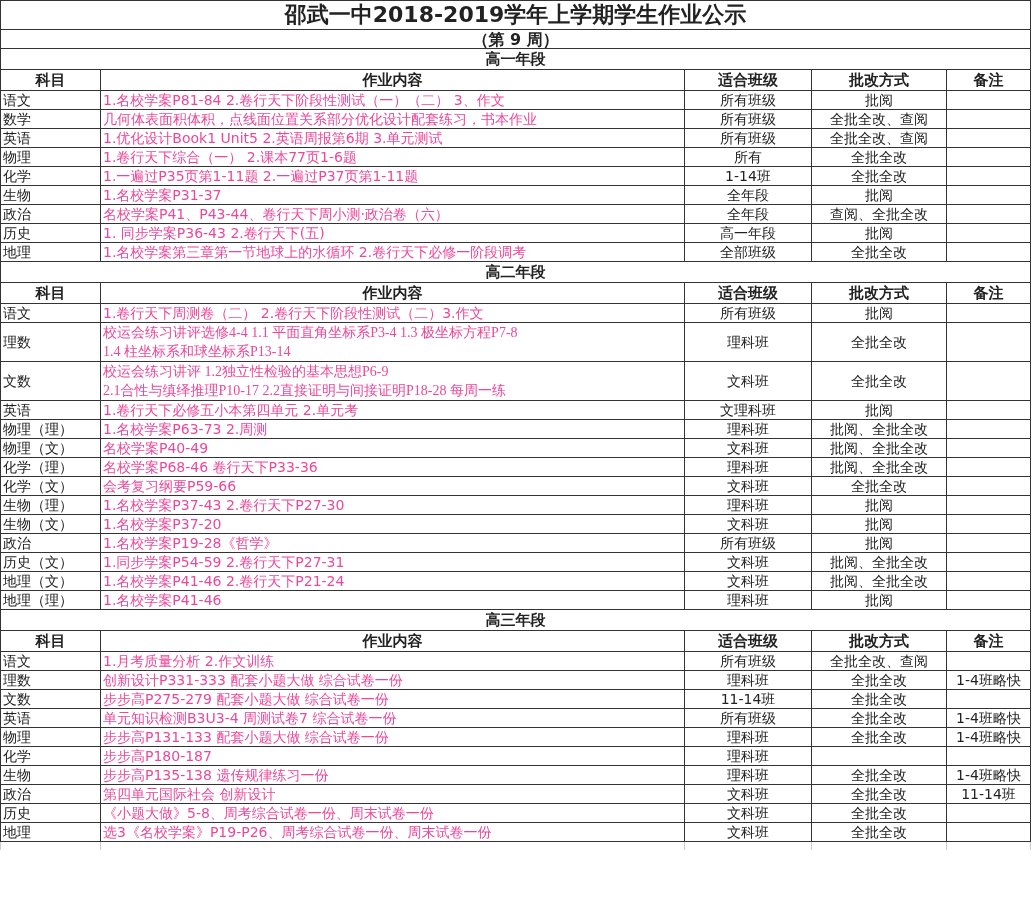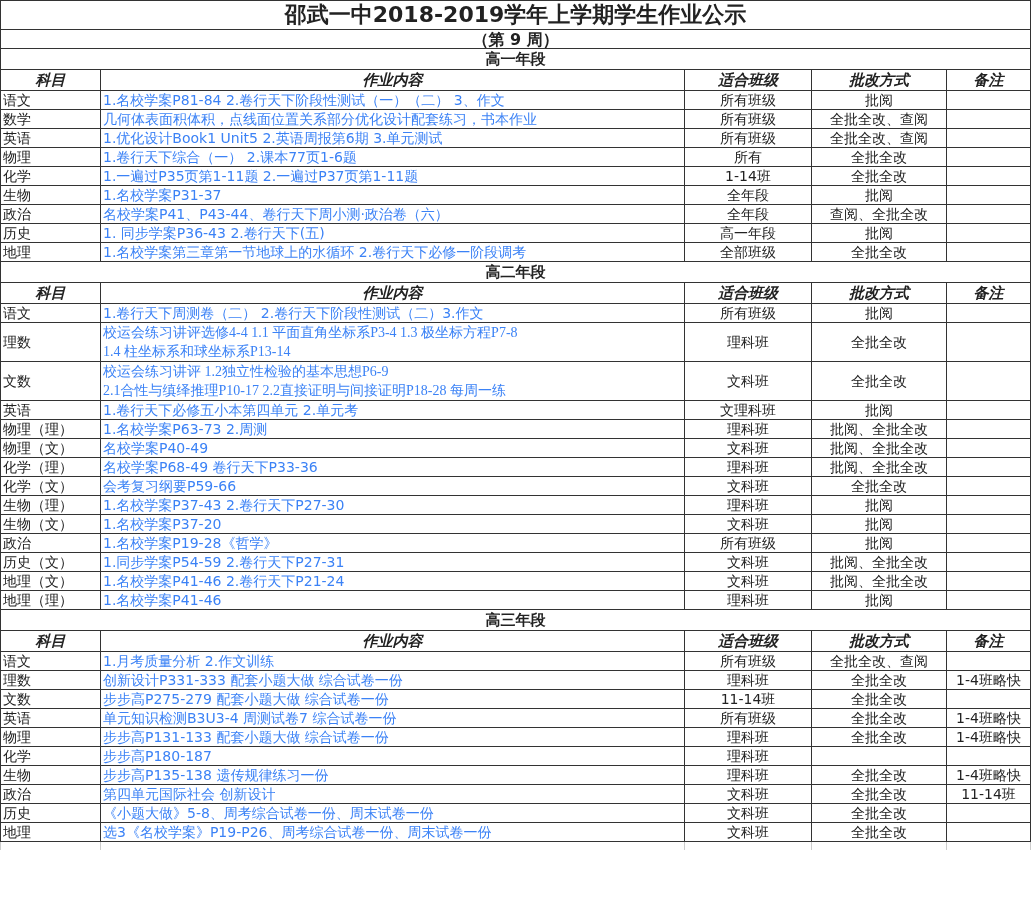--- a/index.html
+++ b/index.html
@@ -4,24 +4,24 @@
 <style>
   html, body { margin:0; padding:0; background:#ffffff; }
   body { width:1033px; height:913px; overflow:hidden; font-family:"DejaVu Sans","Liberation Sans",sans-serif; color:#222; }
   #sheet { position:absolute; left:0; top:0; width:1031px; }
   table { border-collapse:collapse; table-layout:fixed; width:1030px; }
   td { border:1.5px solid #333; padding:0 2px; font-size:14px; line-height:17px; height:18px; white-space:nowrap; overflow:hidden; }
   col.c1 { width:100px; } col.c2 { width:584px; } col.c3 { width:127px; } col.c4 { width:135px; } col.c5 { width:84px; }
   .title { font-size:22px; font-weight:bold; text-align:center; height:28px; line-height:28px; border-bottom:1.5px solid #333; }
   .week { font-size:16px; font-weight:bold; text-align:center; height:18px; }
   .section { font-size:15px; font-weight:bold; text-align:center; height:20px; }
-  .hdr td { font-size:15px; font-weight:bold; text-align:center; height:20px;font-style:italic; }
+  .hdr td { font-size:15px; font-weight:bold; text-align:center; height:20px; }
   .ctr { text-align:center; }
   .subj { text-align:left; }
-  .content { text-align:left; color:#3b82f6; }
+  .content { text-align:left; color:#ec4899; }
   .tall td { height:38px; }
   .multiline { white-space:normal; line-height:19px;font-family:Liberation Serif, serif; }
   .footer-row td { border-bottom:none; border-left:1px solid #ccc; border-right:1px solid #ccc; border-top:1.5px solid #333; height:8px; }
 </style>
 </head>
 <body>
 
 <div id="sheet">
 <table>
   <colgroup>
@@ -191,21 +191,21 @@
           <td class="content">
             <div>名校学案P40-49</div>
           </td>
           <td class="ctr">文科班</td>
           <td class="ctr">批阅、全批全改</td>
           <td class="ctr"></td>
         </tr>
         <tr>
           <td class="subj">化学（理）</td>
           <td class="content">
-            <div>名校学案P68-49   卷行天下P33-36</div>
+            <div>名校学案P68-46   卷行天下P33-36</div>
           </td>
           <td class="ctr">理科班</td>
           <td class="ctr">批阅、全批全改</td>
           <td class="ctr"></td>
         </tr>
         <tr>
           <td class="subj">化学（文）</td>
           <td class="content">
             <div>会考复习纲要P59-66</div>
           </td>

